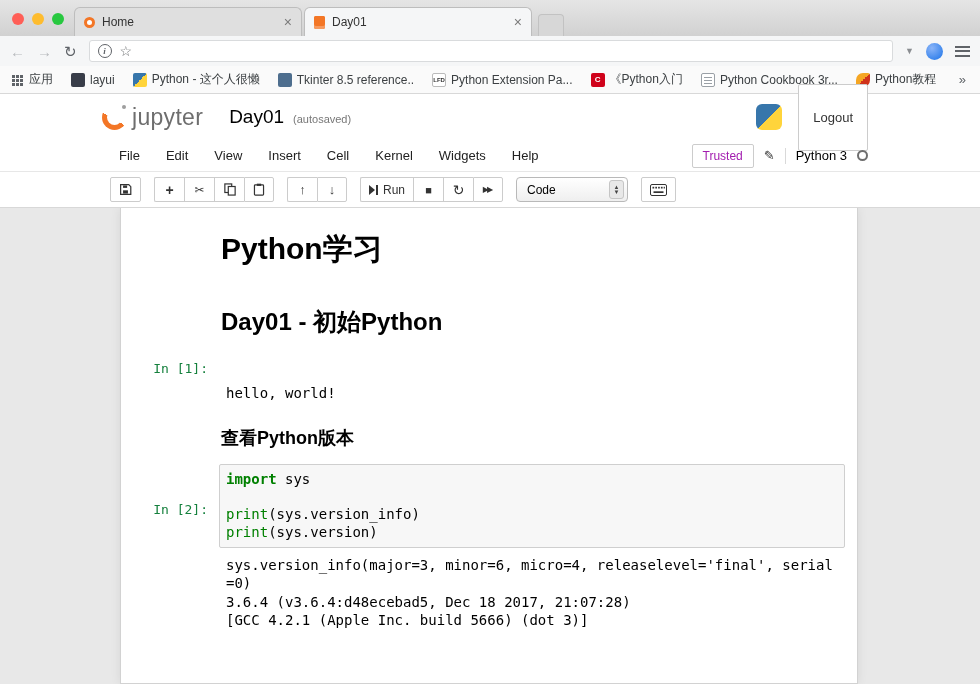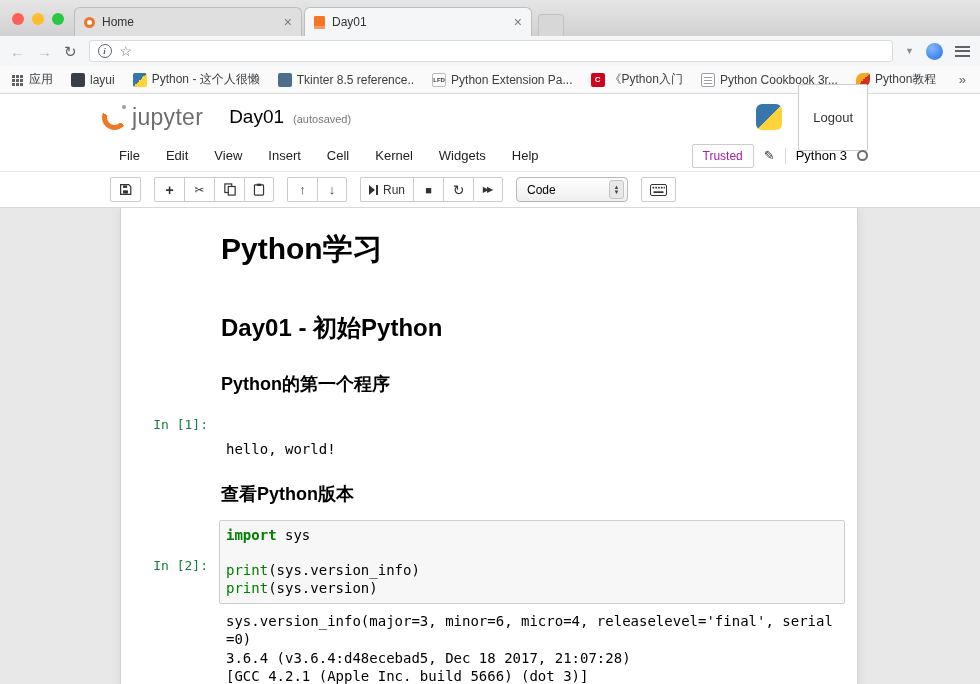--- a/index.html
+++ b/index.html
@@ -101,21 +101,21 @@
   
   .nb-area { height:476px; background:#E8E8E8; overflow:hidden; }
   .nb-container { width:738px; margin-left:120px; background:#fff; border:1px solid #D2D2D2; border-top:none;
                   min-height:476px; padding:8px 5px 20px 0; box-shadow:0 0 10px rgba(0,0,0,0.08); }
   .cell { padding:5px 5px 5px 0; }
   .cellrow { display:flex; align-items:center; }
   .promptcol { width:98px; min-width:98px; text-align:right; padding:7px 11px 0 0;
                font-family:"DejaVu Sans Mono", monospace; font-size:13px; color:#15803d; }
   .contentcol { flex:1; min-width:0; padding-left:2px; }
   .contentcol h1 { font-size:30px; margin:8px 0 6px; color:#000; }
-  .contentcol h2 { font-size:24px; margin:26px 0 6px; color:#000; }
+  .contentcol h2 { font-size:24px; margin:20px 0 6px; color:#000; }
   .contentcol h3 { font-size:18px; margin:12px 0 4px; color:#000; }
   .inputbox { flex:1; min-width:0; border:1px solid #CFCFCF; background:#F7F7F7; border-radius:2px; padding:6px 6px; margin-right:2px; }
   .codearea { font-family:"DejaVu Sans Mono", monospace; font-size:14px; line-height:1.25; white-space:pre-wrap;
               word-break:break-all; color:#000; min-height:18px; }
   .tok-keyword { color:#008000; font-weight:bold; }
   .tok-builtin { color:#008000; }
   .tok-string { color:#BA2121; }
   .tok-plain { color:#000; }
   .outputtext { flex:1; min-width:0; font-family:"DejaVu Sans Mono", monospace; font-size:14px; line-height:1.3;
                 white-space:pre-wrap; word-break:break-all; color:#000000; padding:8px 4px 2px 7px; margin-right:2px; }
@@ -323,28 +323,20 @@
         <div class="cell">
           <div class="cellrow">
             <div class="promptcol"></div>
             <div class="contentcol">
               <h2>Day01 - 初始Python</h2>
             </div>
           </div>
         </div>
         <div class="cell">
           <div class="cellrow">
-            <div class="promptcol"></div>
-            <div class="contentcol">
-              <h3>Python的第一个程序</h3>
-            </div>
-          </div>
-        </div>
-        <div class="cell">
-          <div class="cellrow">
             <div class="promptcol">In [1]:</div>
           </div>
           <div class="cellrow">
             <div class="promptcol"></div>
             <div class="outputtext">hello, world!</div>
           </div>
         </div>
         <div class="cell">
           <div class="cellrow">
             <div class="promptcol"></div>

